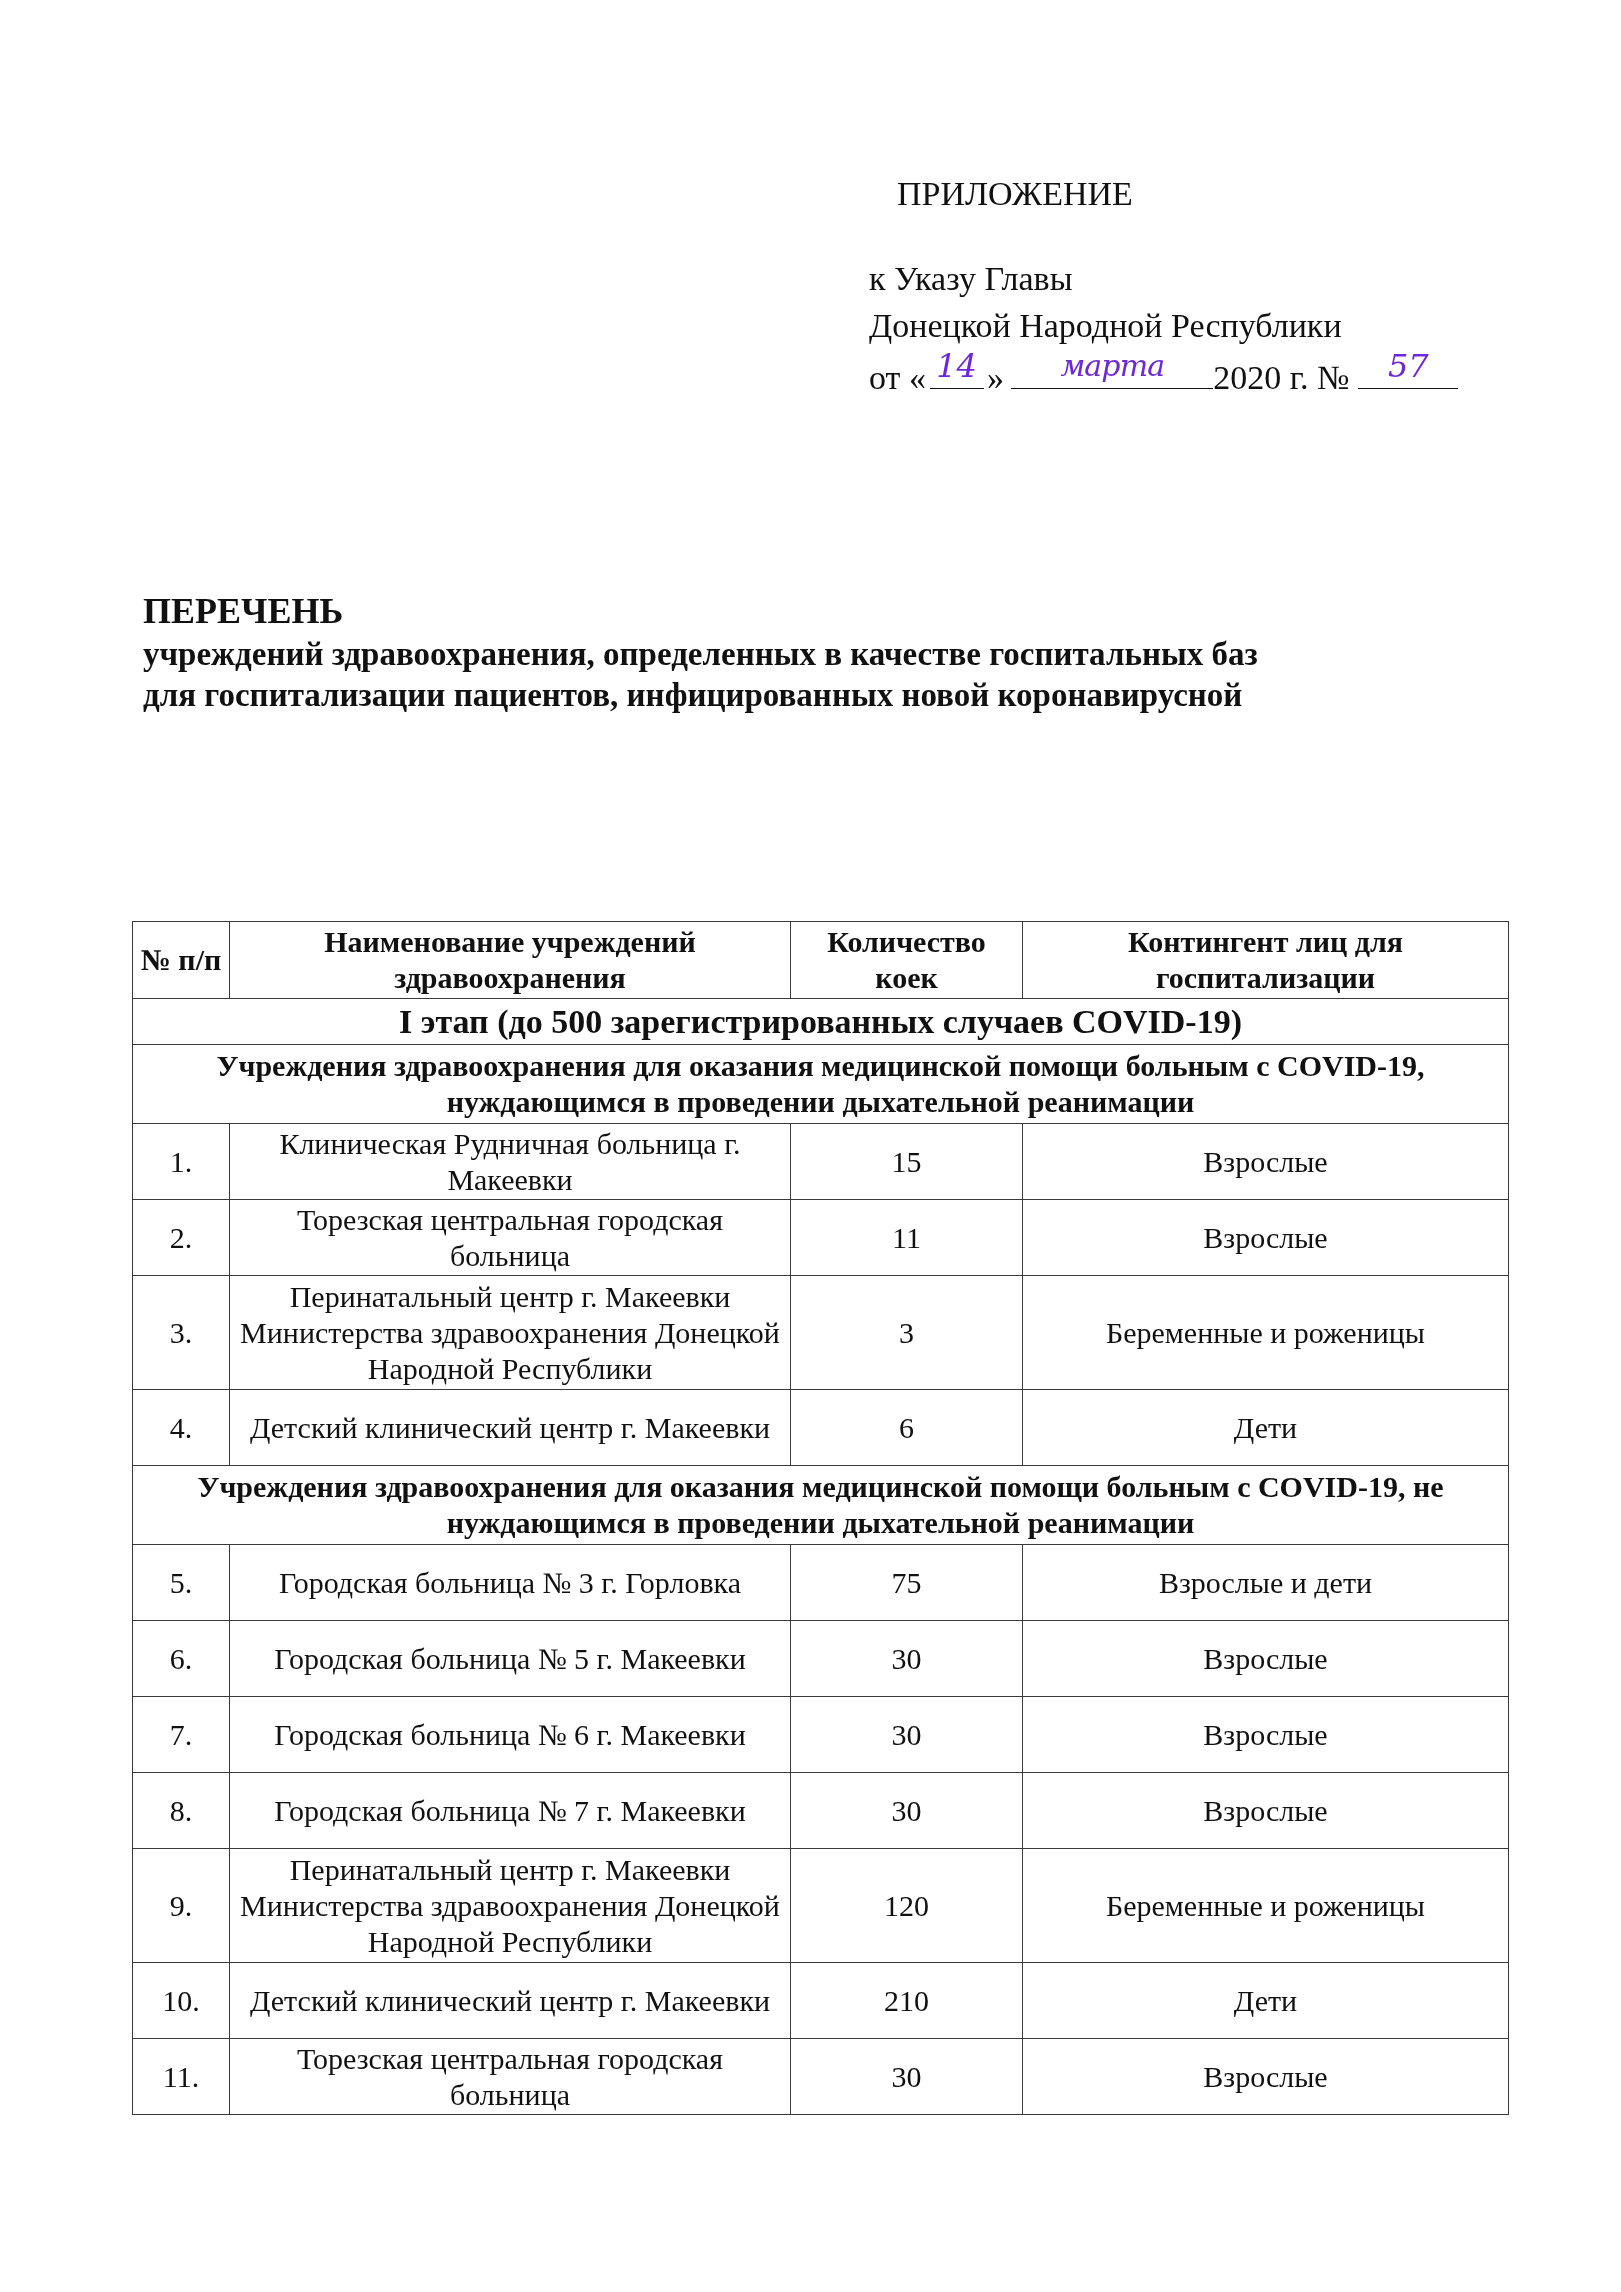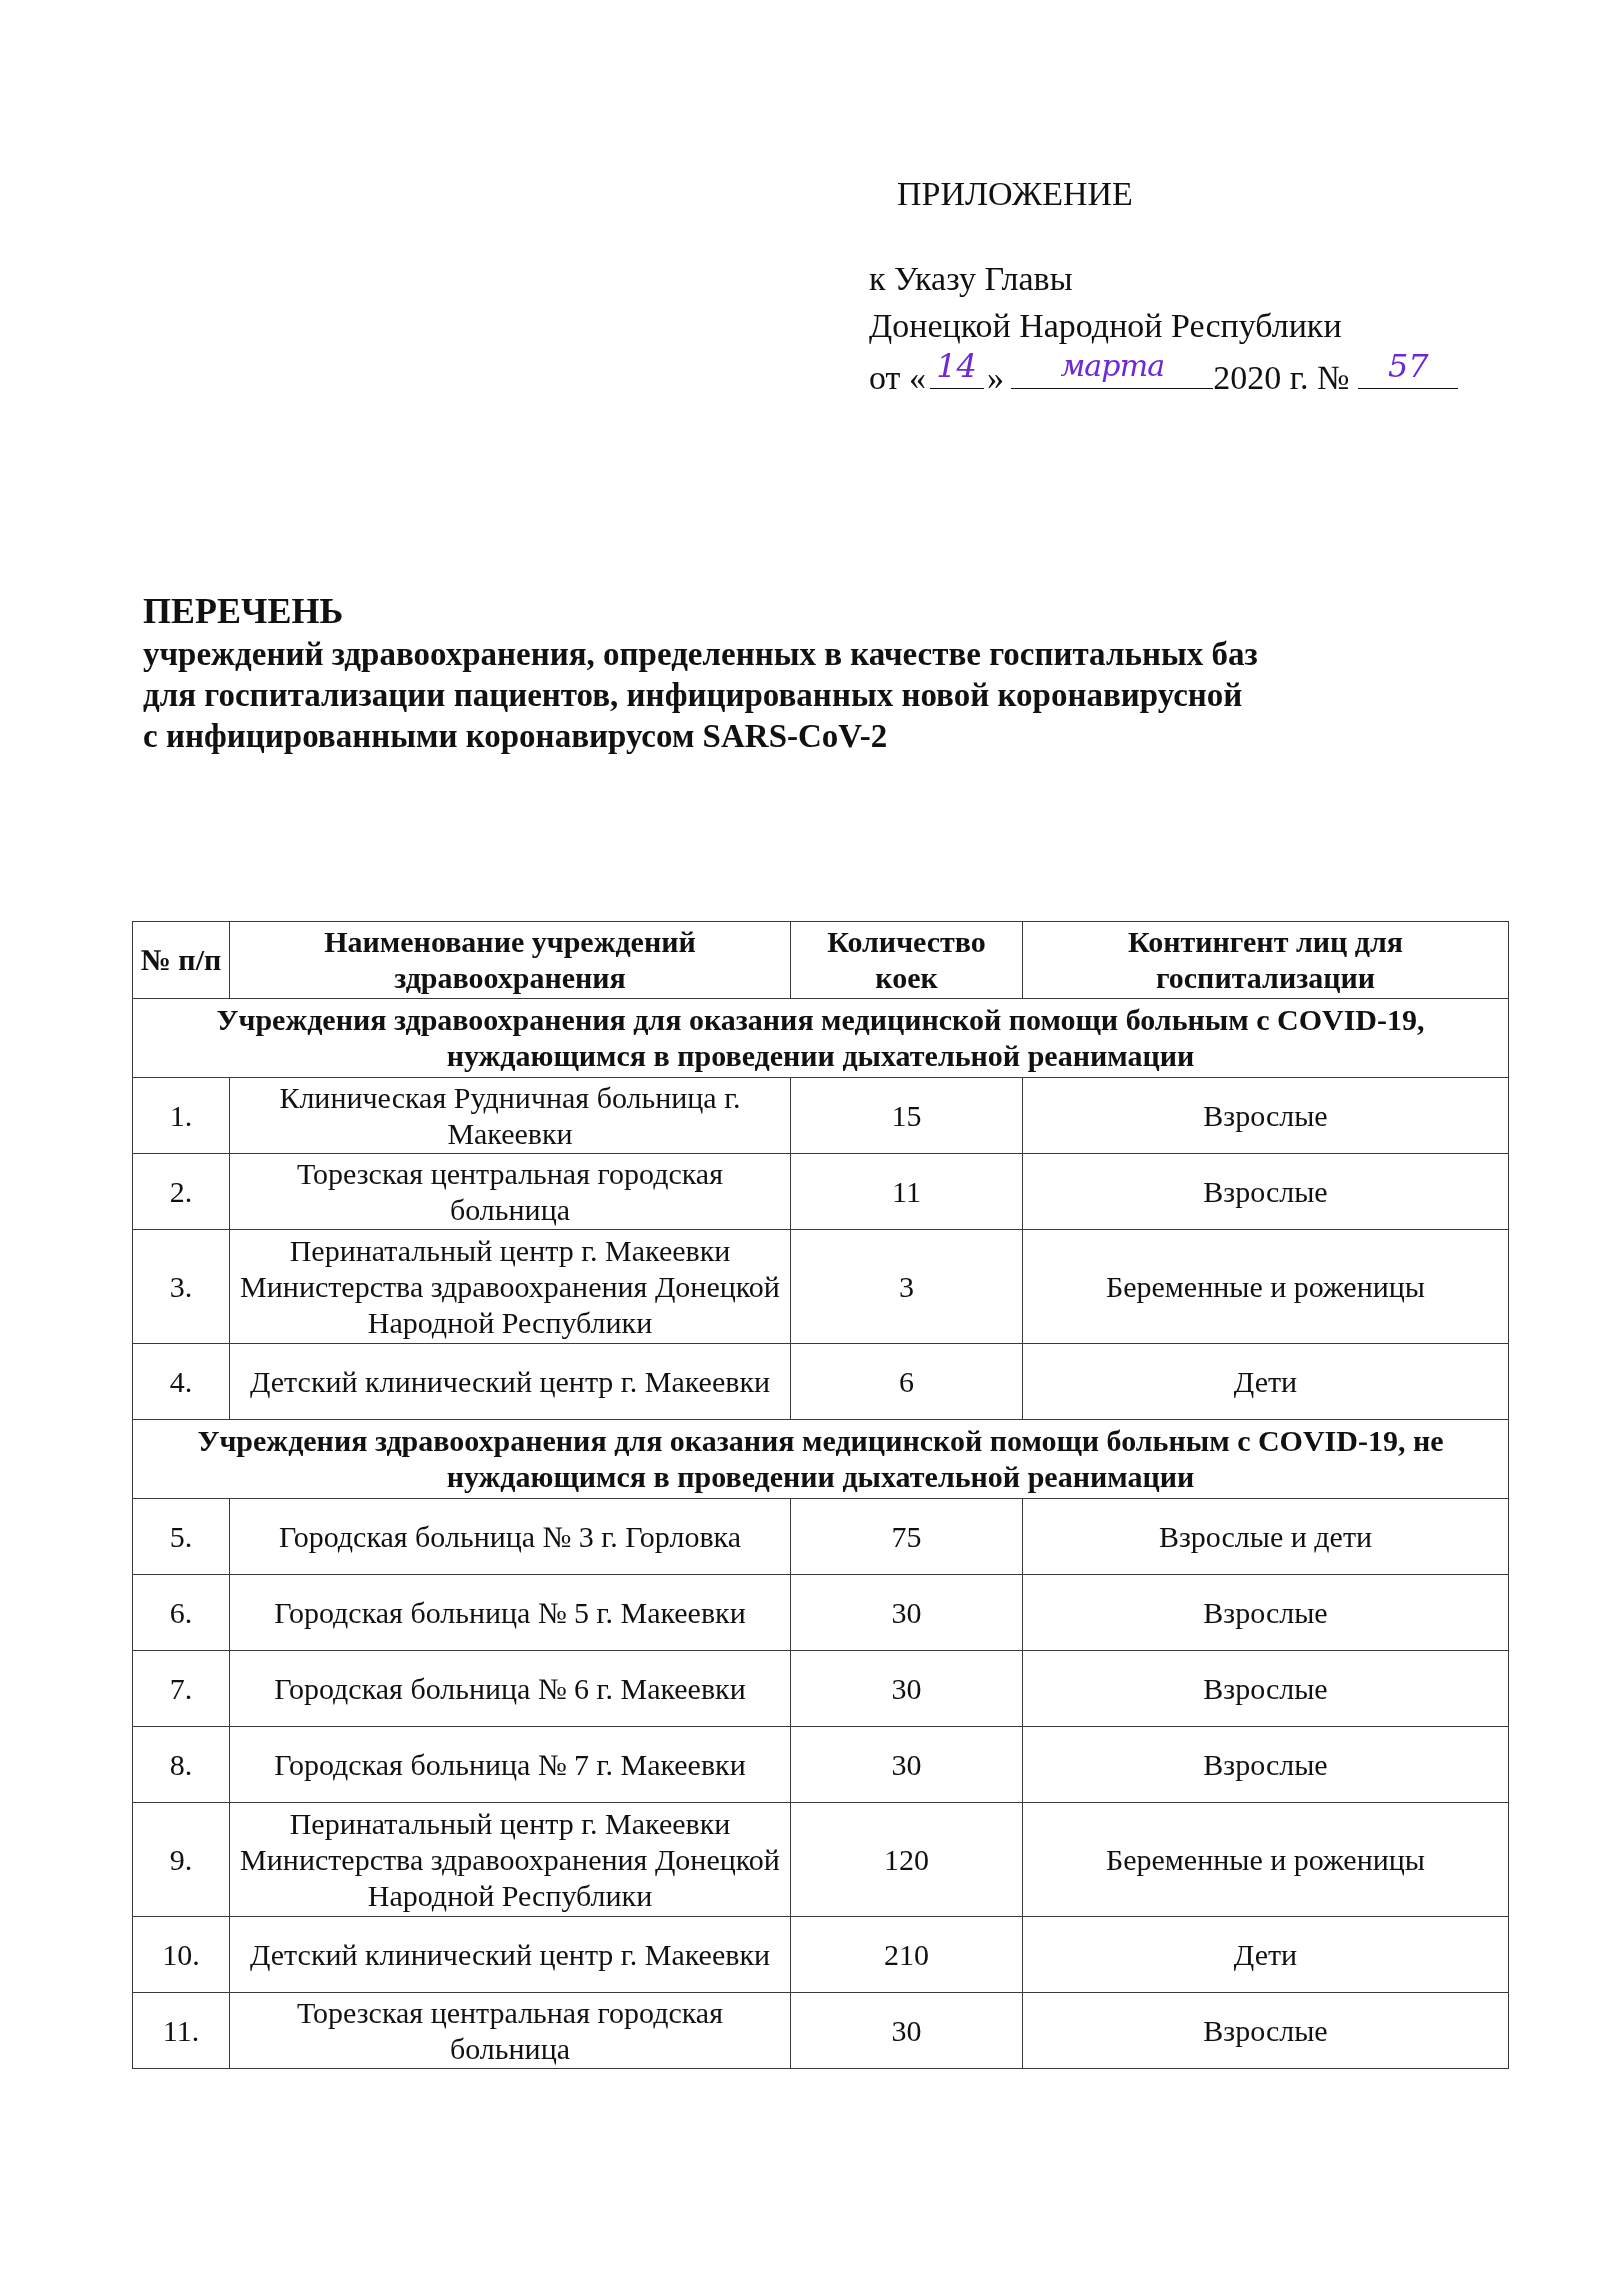--- a/index.html
+++ b/index.html
@@ -116,39 +116,41 @@
   <div class="line">Донецкой Народной Республики</div>
   <div class="line">
     <span>от «</span><span class="blank day"><span class="hw">14</span></span><span>»</span><span class="blank month"><span class="hw">марта</span></span><span>2020 г. №</span><span class="blank num"><span class="hw">57</span></span>
   </div>
 </div>
 
 <div class="heading">
   <div class="main">ПЕРЕЧЕНЬ</div>
   <div>учреждений здравоохранения, определенных в качестве госпитальных баз</div>
   <div>для госпитализации пациентов, инфицированных новой коронавирусной</div>
-  <div>с инфицированными коронавирусом SARS-CoV-2</div>
 </div>
 
 <table class="list">
   <colgroup>
     <col class="c1">
       <col class="c2">
       <col class="c3">
       <col class="c4">
   </colgroup>
   <thead>
     <tr>
       <th><span>№ п/п</span></th>
       <th><span>Наименование учреждений здравоохранения</span></th>
       <th><span>Количество коек</span></th>
       <th><span>Контингент лиц для госпитализации</span></th>
     </tr>
   </thead>
   <tbody>
+    <tr class="stage-row">
+      <td colspan="4">I этап (до 500 зарегистрированных случаев COVID-19)</td>
+    </tr>
 
     <tr class="section-row">
       <td colspan="4">Учреждения здравоохранения для оказания медицинской помощи больным с COVID-19, нуждающимся в проведении дыхательной реанимации</td>
     </tr>
     <tr class="r2">
       <td>1.</td>
       <td>Клиническая Рудничная больница г. Макеевки</td>
       <td>15</td>
       <td>Взрослые</td>
     </tr>

